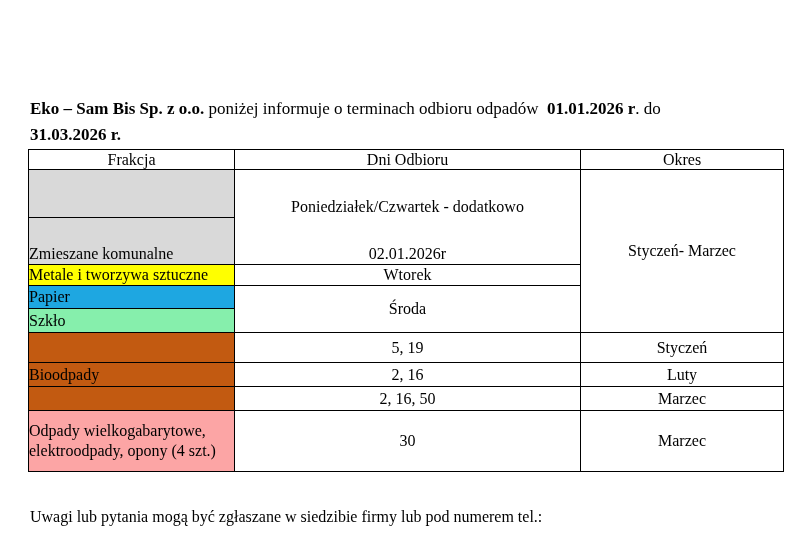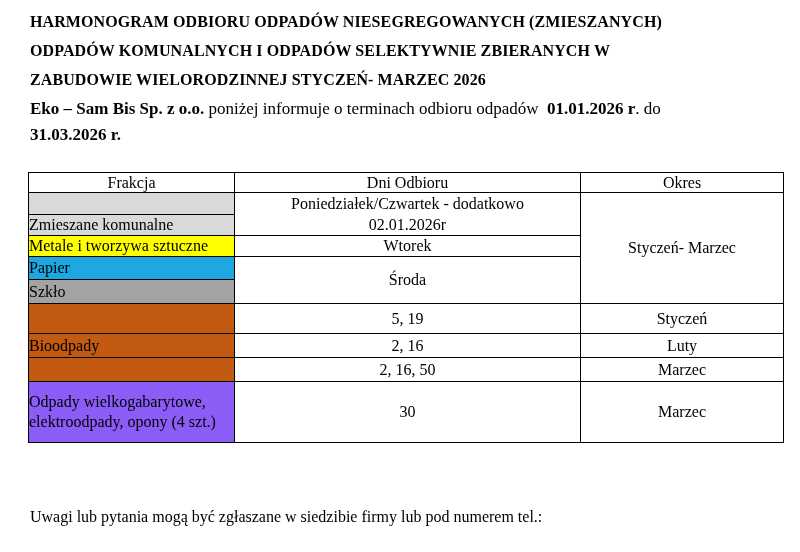--- a/index.html
+++ b/index.html
@@ -35,21 +35,21 @@
     width: 724px;
     font-size: 17px;
     line-height: 26px;
     white-space: pre-wrap;
   }
   .b { font-weight: bold; }
 
   
   table.schedule {
     position: absolute;
-    left: 28px; top: 172px;
+    left: 28px; top: 149px;
     border-collapse: collapse;
     table-layout: fixed;
     width: 755px;
   }
   table.schedule th,
   table.schedule td {
     border: 1px solid #000;
     font-size: 16px;
     font-weight: normal;
     padding: 0;
@@ -60,21 +60,21 @@
     text-align: left;
     padding: 0 2px 0 4px;
     vertical-align: middle;
     line-height: 20px;
   }
   td.frac-bottom { vertical-align: bottom; padding-bottom: 1px; }
   td.days, td.period {
     text-align: center;
     vertical-align: middle;
   }
-  .dayline { line-height: 21px; text-align: center; }
+  .dayline { line-height: 21px; text-align: center; margin-top: 26px; }
 
   
   td.gray-top    { border-bottom-color: #c6c6c6; }
   td.gray-bottom { border-top-color:   #c6c6c6; margin-left: 6px; }
   
   td.brown-top { border-bottom-color: #9e4a10; }
   td.brown-mid { border-top-color: #9e4a10; border-bottom-color: #9e4a10; }
   td.brown-bot { border-top-color: #9e4a10; }
 
   td.bulky-label {
@@ -91,25 +91,20 @@
     font-size: 16px;
     line-height: 25px;
     white-space: pre-wrap;
   }
 </style>
 </head>
 <body>
 
 <div class="page">
 
-  <div class="doc-title">
-    <div>HARMONOGRAM ODBIORU ODPADÓW NIESEGREGOWANYCH (ZMIESZANYCH)</div>
-    <div>ODPADÓW KOMUNALNYCH I ODPADÓW SELEKTYWNIE ZBIERANYCH W</div>
-    <div>ZABUDOWIE WIELORODZINNEJ STYCZEŃ- MARZEC 2026</div>
-  </div>
 
   <div class="intro"><span class="b">Eko – Sam Bis Sp. z o.o.</span><span> poniżej informuje o terminach odbioru odpadów  </span><span class="b">01.01.2026 r</span><span>. do</span><br><span class="b">31.03.2026 r.</span></div>
 
   <table class="schedule">
     <colgroup>
       <col style="width:206px">
       <col style="width:346px">
       <col style="width:203px">
     </colgroup>
     <tbody>
@@ -131,39 +126,39 @@
     </tr>
     <tr style="height:17px">
       <td class="frac" style="background-color: rgb(255, 255, 0);">Metale i tworzywa sztuczne</td>
       <td class="days">Wtorek</td>
     </tr>
     <tr style="height:23px">
       <td class="frac" style="background-color: rgb(30, 167, 225); margin-top: 40px;">Papier</td>
       <td class="days" rowspan="2">Środa</td>
     </tr>
     <tr style="height:24px">
-      <td class="frac" style="background-color: #a3a3a3;">Szkło</td>
+      <td class="frac" style="background-color: #86efac;">Szkło</td>
     </tr>
     <tr style="height:30px">
       <td class="frac brown-top" style="background-color: rgb(194, 90, 17);"></td>
       <td class="days">5, 19</td>
       <td class="period">Styczeń</td>
     </tr>
     <tr style="height:24px">
       <td class="frac brown-mid" style="background-color: rgb(194, 90, 17);">Bioodpady</td>
       <td class="days">2, 16</td>
       <td class="period">Luty</td>
     </tr>
     <tr style="height:24px">
       <td class="frac brown-bot" style="background-color: rgb(194, 90, 17);"></td>
       <td class="days">2, 16, 50</td>
       <td class="period">Marzec</td>
     </tr>
     <tr style="height:61px">
-      <td class="frac bulky-label" style="background-color: #8b5cf6;">Odpady wielkogabarytowe, elektroodpady, opony (4 szt.)</td>
+      <td class="frac bulky-label" style="background-color: #fca5a5;">Odpady wielkogabarytowe, elektroodpady, opony (4 szt.)</td>
       <td class="days">30</td>
       <td class="period">Marzec</td>
     </tr>
   </tbody>
     </table>
 
   <div class="footer">
     <div>Uwagi lub pytania mogą być zgłaszane w siedzibie firmy lub pod numerem tel.:</div>
     
     

